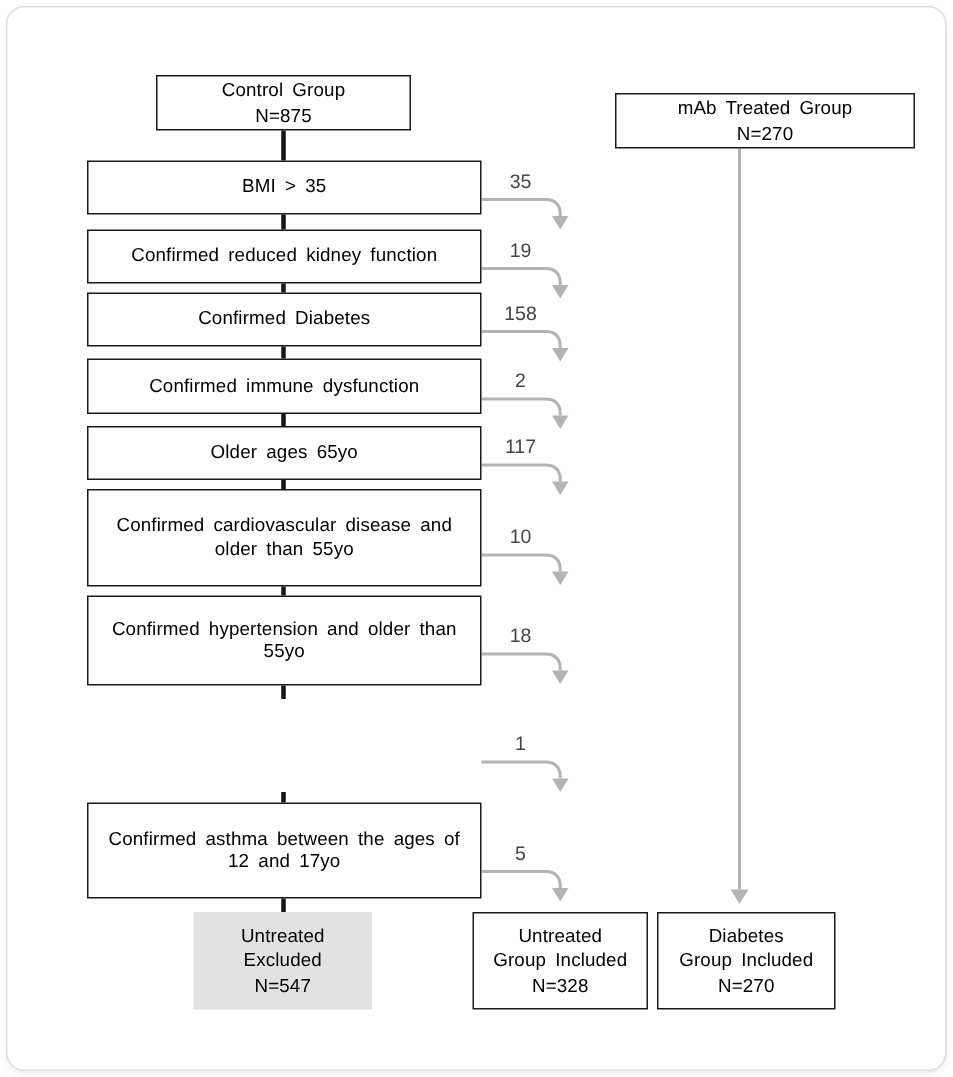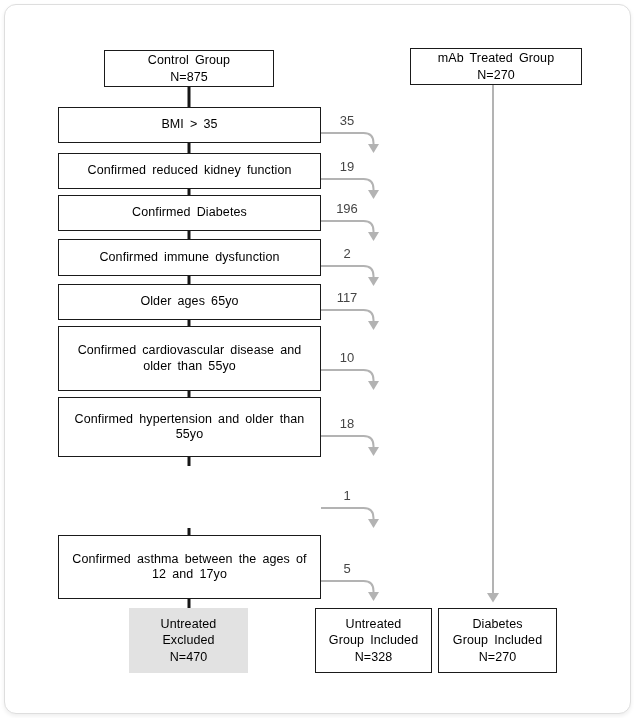--- a/index.html
+++ b/index.html
@@ -120,21 +120,21 @@
         <polygon points="482,588 494,588 488,597.5" fill="#b3b3b3" stroke="none"></polygon>
       </g>
     </g>
   </svg>
 
   <div class="box group-box" style="left:99px; top:45px; width:170px; height:37px;">
     <span>Control Group</span>
     <span>N=875</span>
   </div>
 
-  <div class="box group-box" style="left:405px; top:43px; width:172px; height:37px;">
+  <div class="box group-box" style="left:405px; top:57px; width:200px; height:37px;">
     <span>mAb Treated Group</span>
     <span>N=270</span>
   </div>
 
   <div class="box excl" style="top:102px; height:36px;justify-content:center;">
     <span>BMI &gt; 35</span>
   </div>
   <div class="box excl" style="top:148px; height:36px;">
     <span>Confirmed reduced kidney function</span>
   </div>
@@ -155,32 +155,32 @@
     <span>Confirmed hypertension and older than</span>
     <span>55yo</span>
   </div>
   <div class="box excl" style="top:530px; height:64px;">
     <span>Confirmed asthma between the ages of</span>
     <span>12 and 17yo</span>
   </div>
 
   <div class="count" style="top:107px;">35</div>
   <div class="count" style="top:153px;">19</div>
-  <div class="count" style="top:195px;">196</div>
+  <div class="count" style="top:195px;">158</div>
   <div class="count" style="top:240px;">2</div>
   <div class="count" style="top:284px;">117</div>
   <div class="count" style="top:344px;">10</div>
   <div class="count" style="top:410px;">18</div>
   <div class="count" style="top:482px;">1</div>
   <div class="count" style="top:555px;">5</div>
 
   <div class="box outcome gray" style="left:124px; width:119px;">
     <span>Untreated</span>
     <span>Excluded</span>
-    <span>N=470</span>
+    <span>N=547</span>
   </div>
   <div class="box outcome" style="left:310px; width:117px;">
     <span>Untreated</span>
     <span>Group Included</span>
     <span>N=328</span>
   </div>
   <div class="box outcome" style="left:433px; width:119px;">
     <span>Diabetes</span>
     <span>Group Included</span>
     <span>N=270</span>

